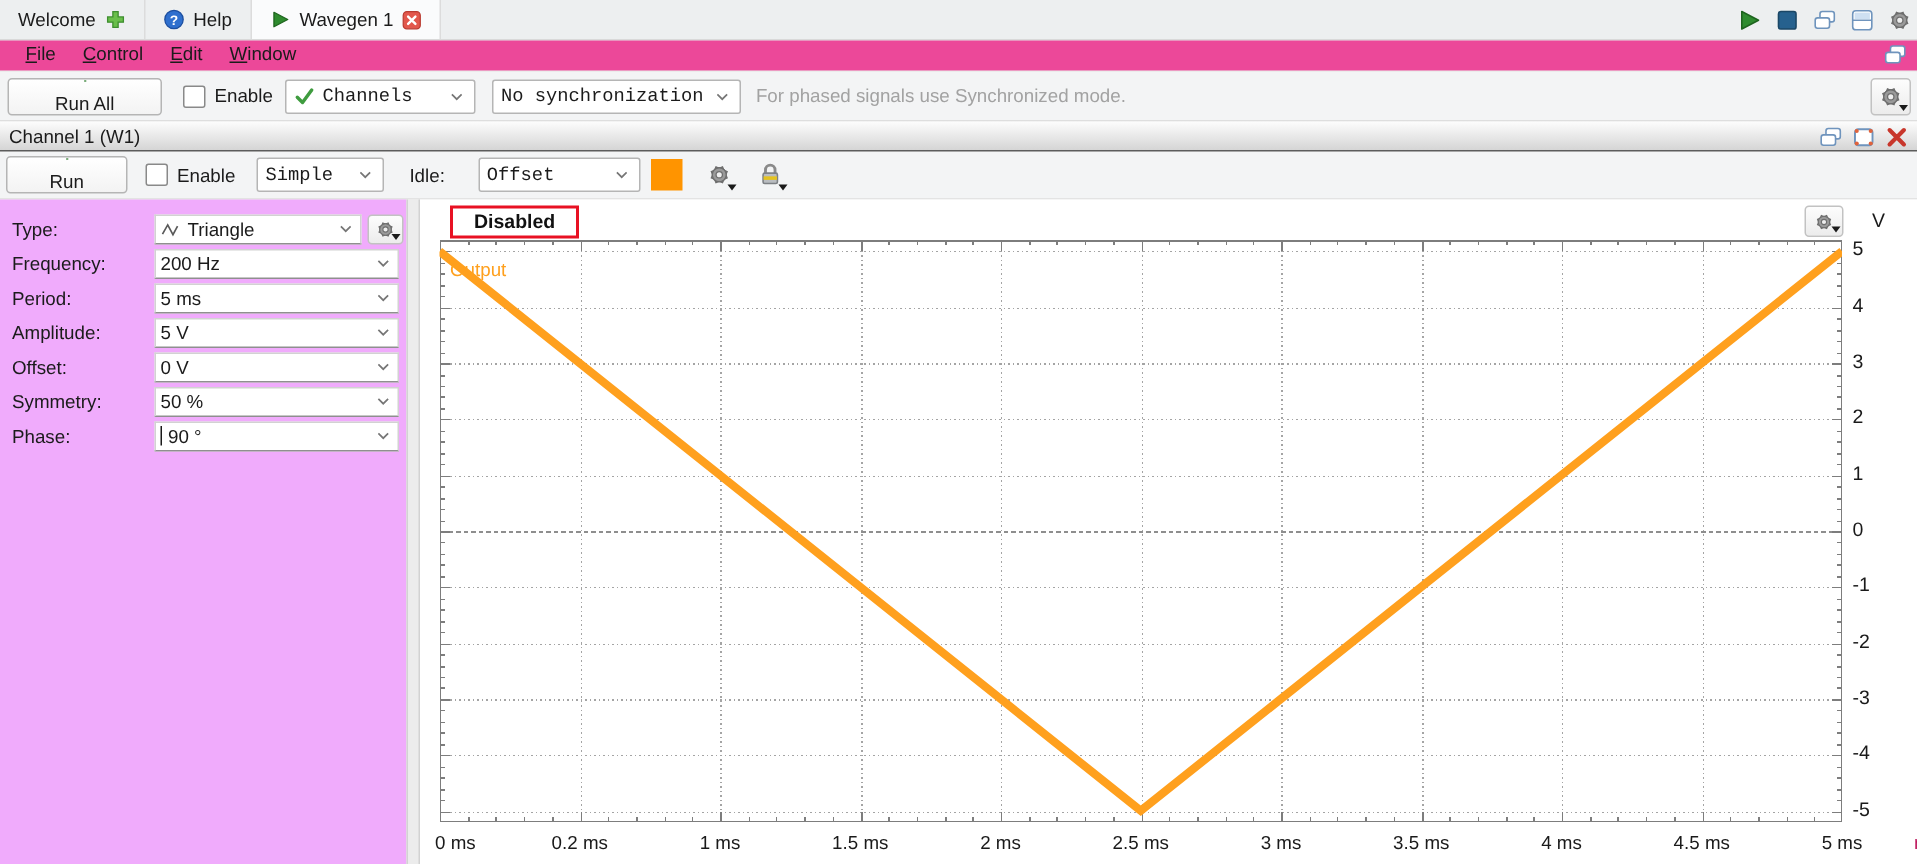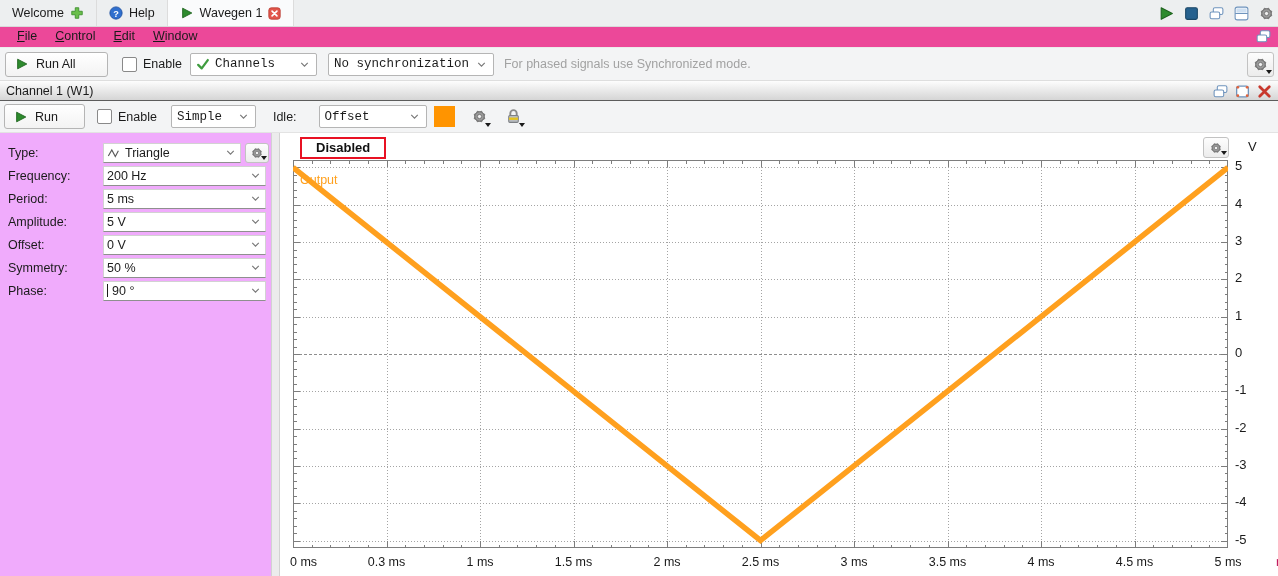--- a/index.html
+++ b/index.html
@@ -17,21 +17,21 @@
   .ic12 { width:13px; height:13px; display:block; }
 
   
   .menubar { height:21px; background:#ec4899; display:flex; align-items:flex-start; padding-left:8px; position:relative; border-bottom:1px solid #ececec; }
   .menu-item { display:inline-block; padding:2px 9px; }
   .menu-item::first-letter { text-decoration:underline; }
   .menubar-right { position:absolute; right:6px; top:1px; }
 
   
   .toolbar { height:33px; background:#f3f4f5; display:flex; align-items:center; padding-left:5px; position:relative; border-bottom:1px solid #dedede; }
-  .btn { display:flex; align-items:center; gap:7px; background:linear-gradient(#ffffff,#f3f3f3); border:1px solid #b5b5b5; border-radius:3px; height:25px; padding:0 9px; }
+  .btn { display:flex; align-items:center; gap:7px; background:linear-gradient(#ffffff,#f3f3f3); border:1px solid #b5b5b5; border-radius:3px; height:25px; padding:0 9px;flex-direction:column; }
   .chk { display:flex; align-items:center; gap:6px; }
   .chkbox { width:15px; height:15px; background:#fff; border:1px solid #898989; border-radius:2px; }
   .combo { display:flex; align-items:center; gap:5px; background:#fff; border:1px solid #b5b5b5; border-radius:2px; height:23px; padding:0 5px;font-family:Liberation Mono, monospace; }
   .combo .chev { margin-left:auto; }
   .hint { color:#a2a2a2; margin-left:10px; }
   .icon-btn { width:27px; height:25px; display:flex; align-items:center; justify-content:center; background:linear-gradient(#fdfdfd,#ececec); border:1px solid #c2c2c2; border-radius:3px; position:relative; }
   .flat-btn { width:24px; height:24px; display:flex; align-items:center; justify-content:center; background:transparent; border:none; position:relative; }
   .dd::after { content:''; position:absolute; right:1px; bottom:2px; width:0; height:0; border-left:3px solid transparent; border-right:3px solid transparent; border-top:4px solid #1a1a1a; }
   .toolbar-right { position:absolute; right:4px; top:4px; }
 
@@ -603,21 +603,21 @@
           <span class="ylab" style="left: 955px; top: 174.692px;">1</span>
           <span class="ylab" style="left: 955px; top: 212px;">0</span>
           <span class="ylab" style="left: 955px; top: 249.308px;">-1</span>
           <span class="ylab" style="left: 955px; top: 286.615px;">-2</span>
           <span class="ylab" style="left: 955px; top: 323.923px;">-3</span>
           <span class="ylab" style="left: 955px; top: 361.231px;">-4</span>
           <span class="ylab" style="left: 955px; top: 398.538px;">-5</span>
         </div>
       <div class="axis-layer" id="x-labels">
           <span class="xlab first" style="top: 422px; left: 10px;">0 ms</span>
-          <span class="xlab" style="top: 422px; left: 106.5px;">0.3 ms</span>
+          <span class="xlab" style="top: 422px; left: 106.5px;">0.2 ms</span>
           <span class="xlab" style="top: 422px; left: 200px;">1 ms</span>
           <span class="xlab" style="top: 422px; left: 293.5px;">1.5 ms</span>
           <span class="xlab" style="top: 422px; left: 387px;">2 ms</span>
           <span class="xlab" style="top: 422px; left: 480.5px;">2.5 ms</span>
           <span class="xlab" style="top: 422px; left: 574px;">3 ms</span>
           <span class="xlab" style="top: 422px; left: 667.5px;">3.5 ms</span>
           <span class="xlab" style="top: 422px; left: 761px;">4 ms</span>
           <span class="xlab" style="top: 422px; left: 854.5px;">4.5 ms</span>
           <span class="xlab" style="top: 422px; left: 948px;">5 ms</span>
         </div>

